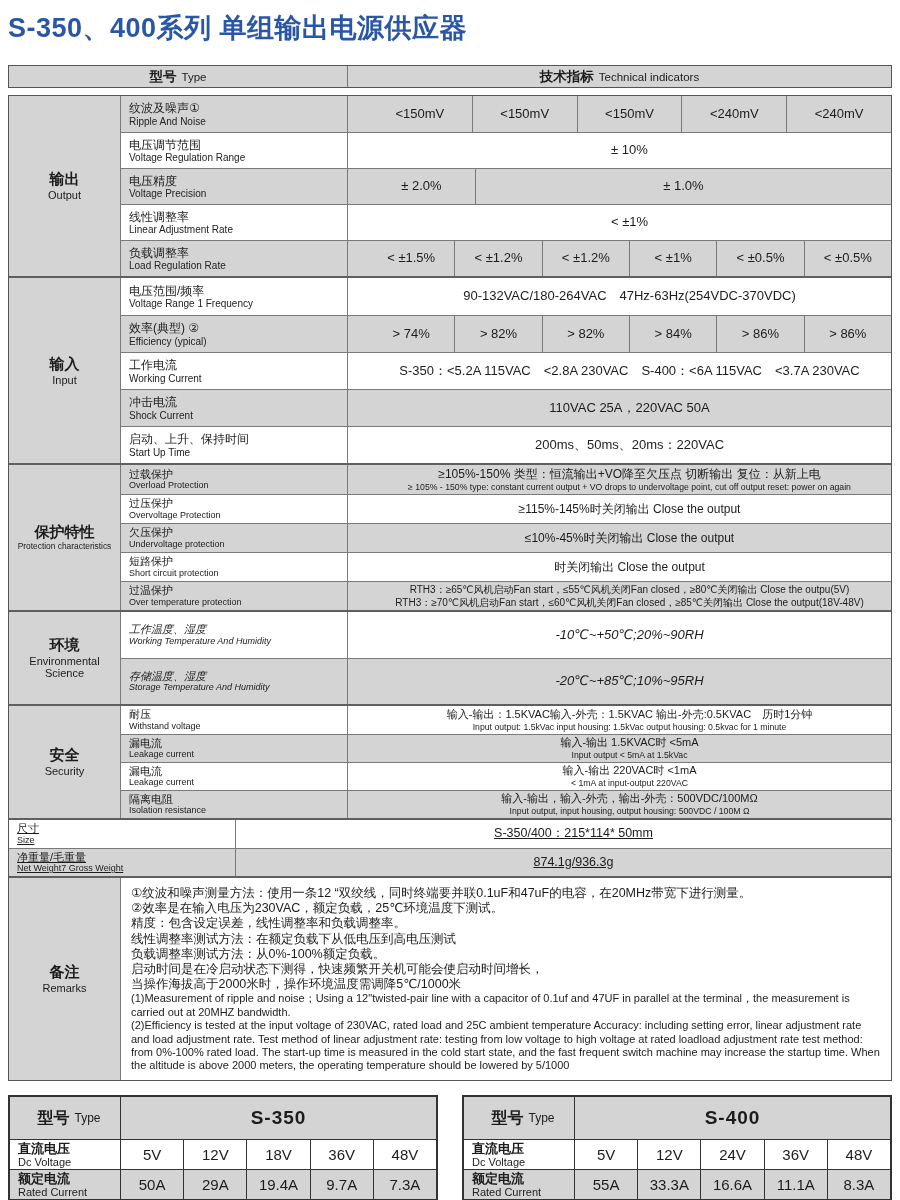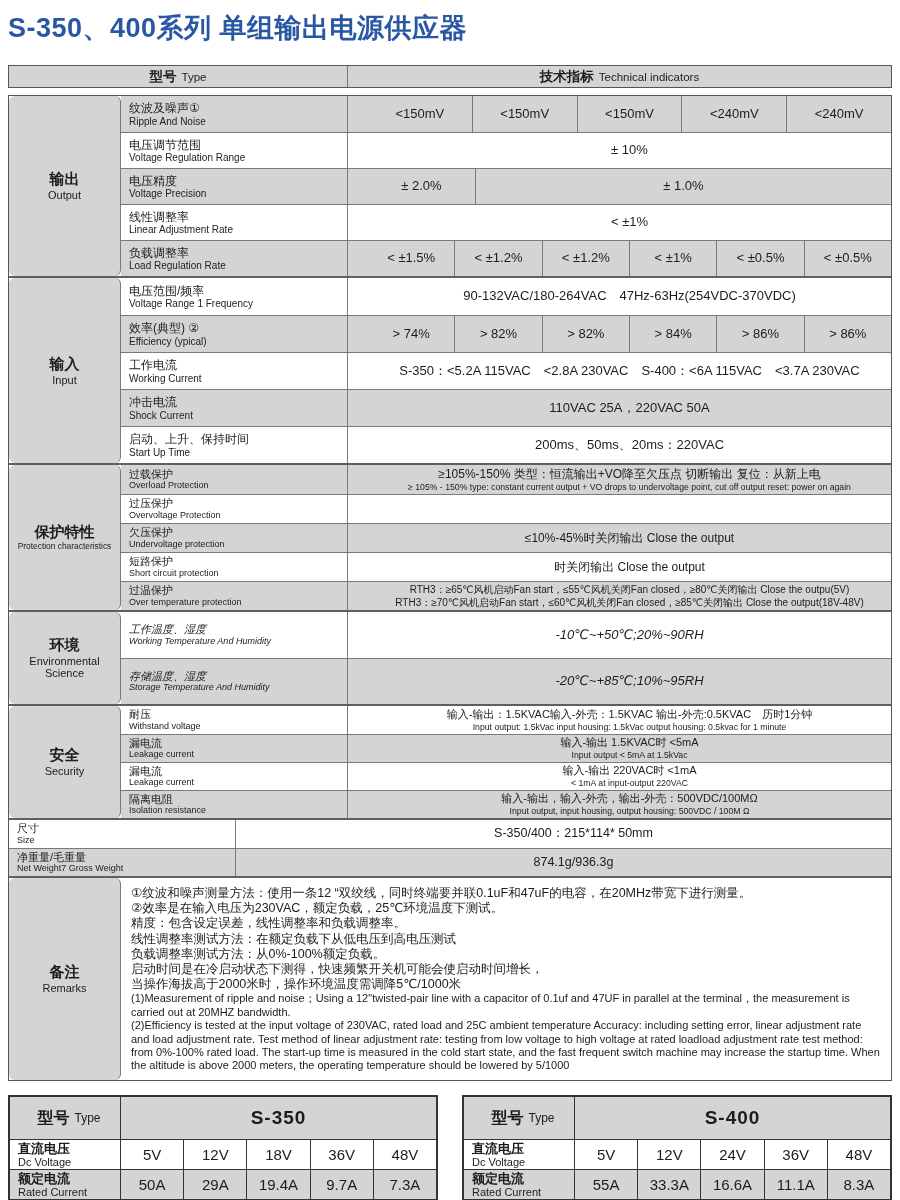--- a/index.html
+++ b/index.html
@@ -13,21 +13,21 @@
   .h-cell { display:flex; align-items:center; justify-content:center; gap:5px; }
   .h-type { width:339px; border-right:1px solid #777; }
   .h-tech { flex:1; }
   .h-zh { font-weight:bold; font-size:13.5px; }
   .h-en { font-size:11.5px; }
 
   
   .main-tbl { margin:7px 8px 0 8px; border:1.5px solid #555; background:#fff; }
   .section { display:flex; border-top:2px solid #5f5f5f; }
   .section:first-child { border-top:0; }
-  .group-cell { width:112px; background:#d4d4d4; display:flex; flex-direction:column; justify-content:center; align-items:center; border-right:1px solid #7a7a7a; text-align:center;border-radius:6px; }
+  .group-cell { width:112px; background:#d4d4d4; display:flex; flex-direction:column; justify-content:center; align-items:center; border-right:1px solid #7a7a7a; text-align:center; }
   .g-zh { font-size:15px; font-weight:bold; line-height:1.25; }
   .g-en { font-size:11px; line-height:1.15; }
   .s2 .g-en { font-size:8.4px; white-space:nowrap; }
   .rows { flex:1; display:flex; flex-direction:column; }
   .row { display:flex;gap:20px; }
   .row + .row { border-top:1px solid #7a7a7a; }
   .gray { background:#d4d4d4; }
   .white { background:#ffffff; }
 
   .label-cell { width:227px; border-right:1px solid #7a7a7a; padding:2px 4px 2px 8px; display:flex; flex-direction:column; justify-content:center; }
@@ -44,21 +44,21 @@
   .s4 .line { font-size:11px; }
   .s5 .line { font-size:12.5px; }
   .subline { font-size:8.7px; line-height:1.2; }
   .smline { font-size:10px; line-height:1.35; }
 
   .s0 .row { height:36px; }
   .s1 .row { height:37px; }
   .s2 .row { height:29px; }
   .s3 .row { height:46px;font-style:italic; }
   .s4 .row { height:28px; }
-  .s5 .row { height:28px; }
+  .s5 .row { height:28px;text-decoration:underline; }
   .s6 .row { height:202px; }
 
   .remarks-cell { flex:1; padding:8px 10px 0 10px; }
   .rk-zh { font-size:12.5px; line-height:15.2px; }
   .rk-en { font-size:11px; line-height:13.4px; }
 
   
   .model-tables { display:flex; justify-content:space-between; margin:14px 8px 0 8px; }
   .model-tbl { width:430px; border:2px solid #333; background:#fff; }
   .m-row { display:flex; height:30px; }
@@ -278,20 +278,25 @@
                 <div class="line">≥105%-150% 类型：恒流输出+VO降至欠压点 切断输出 复位：从新上电</div>
                 <div class="subline">≥ 105% - 150% type: constant current output + VO drops to undervoltage point, cut off output reset: power on again</div>
               </div>
             </div>
           </div>
           <div class="row white">
             <div class="label-cell">
               <div class="l-zh">过压保护</div>
               <div class="l-en">Overvoltage Protection</div>
             </div>
+            <div class="content-cell">
+              <div class="vcell">
+                <div class="line">≥115%-145%时关闭输出 Close the output</div>
+              </div>
+            </div>
           </div>
           <div class="row gray">
             <div class="label-cell">
               <div class="l-zh">欠压保护</div>
               <div class="l-en">Undervoltage protection</div>
             </div>
             <div class="content-cell">
               <div class="vcell">
                 <div class="line">≤10%-45%时关闭输出 Close the output</div>
               </div>

